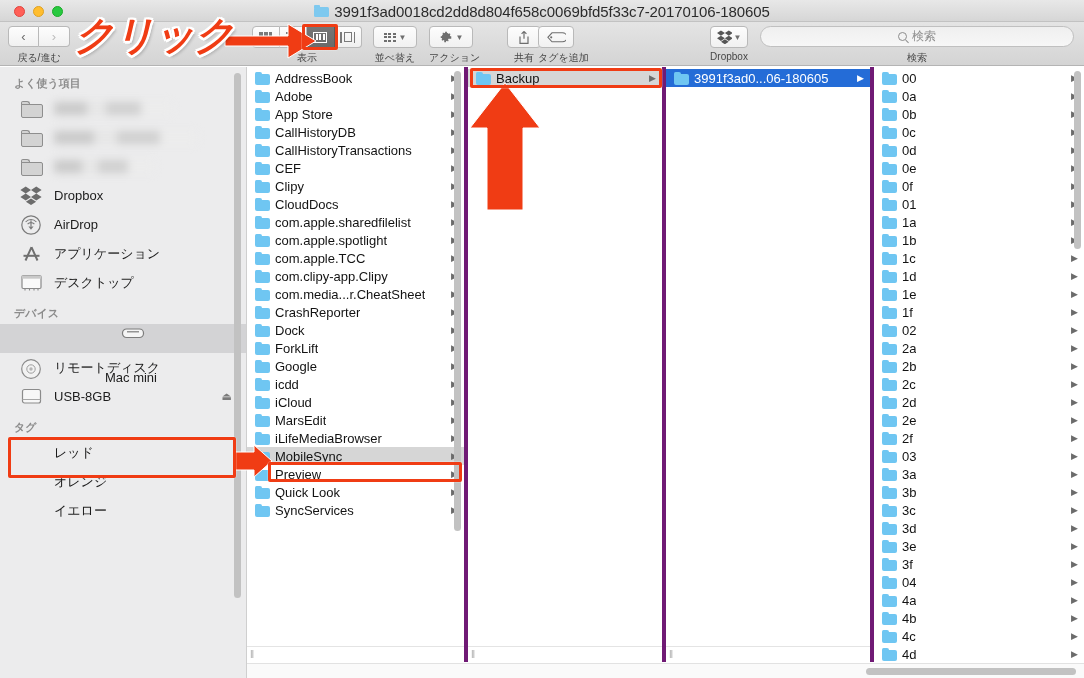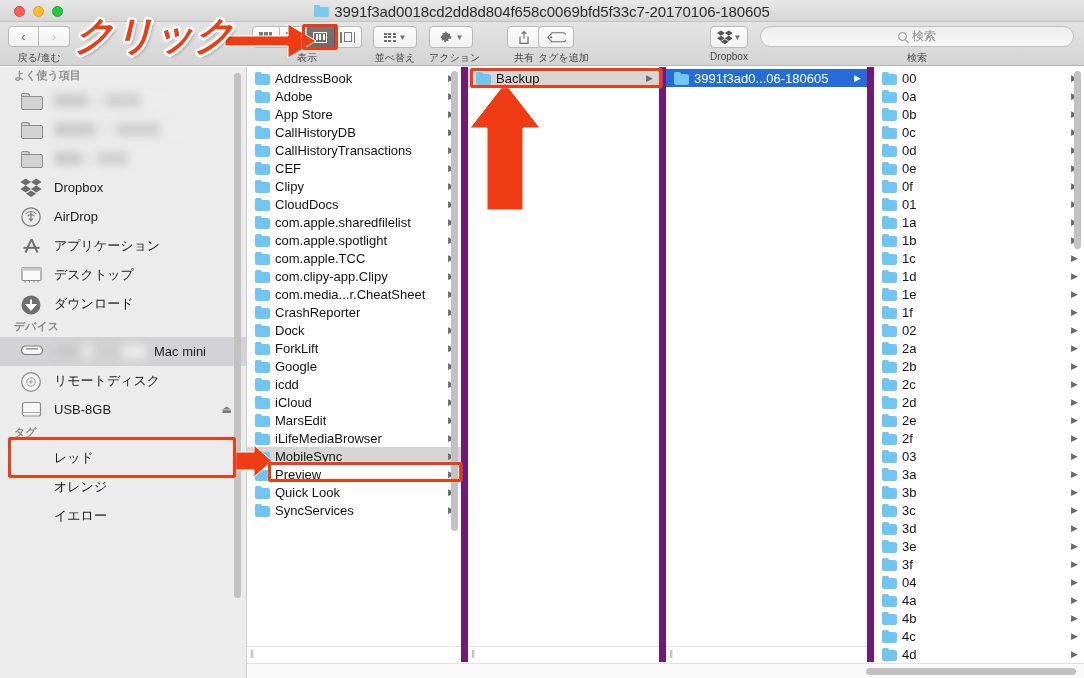--- a/index.html
+++ b/index.html
@@ -163,27 +163,27 @@
     width: 4px; height: 1.4px; background: #8d8d8d; transform: rotate(45deg);
   }
 
   
   #sidebar {
     position: absolute; left: 0; top: 67px; width: 247px; height: 611px;
     background: #ececed; border-right: 1px solid #cfcfcf; overflow: hidden;
   }
   .sb-header {
     font-size: 11px; color: #8b8b8b; font-weight: 700;
-    padding: 1px 0 3px 14px;
+    padding: 9px 0 3px 14px;
   }
   .sb-item {
     display: flex; align-items: center; height: 29px; padding-left: 18px; gap: 10px;
     font-size: 13px; color: #1c1c1c;
   }
-  .sb-item.selected { background: #d3d3d5; }
+  .sb-item.selected { background: #d3d3d5; flex-direction: column; }
   .sb-icon { width: 26px; height: 22px; flex: 0 0 26px; position: relative; }
   .sb-label { white-space: nowrap; }
   .blurred { filter: blur(4px); }
   .blur-bar {
     height: 13px; border-radius: 2px;
     background: linear-gradient(90deg,#c9c9c9 0 28%,#e6e6e6 28% 44%,#cfcfcf 44% 74%,#ececec 74% 100%);
   }
   .sb-eject { margin-left: auto; margin-right: 14px; font-size: 11px; color: #7b7b7b; }
   .dot { width: 17px; height: 17px; border-radius: 50%; margin-left: 4px; }
 
@@ -195,21 +195,21 @@
       background: #d3d3d3; border: 1px solid #8e8e8e; border-bottom: none; border-radius: 2px 3px 0 0; }
   .svgic { position: absolute; left: 2px; top: 1px; }
 
   
   #browser {
     position: absolute; left: 247px; top: 67px; width: 837px; height: 611px;
     background: #fff;
   }
   .col {
     position: absolute; top: 0; height: 595px; background: #fff;
-    border-right: 7px solid #701a75; overflow: hidden;
+    border-right: 4px solid #701a75; overflow: hidden;
   }
   .col-inner { padding-top: 2px; }
   .row {
     display: flex; align-items: center; height: 18px; padding: 0 6px 0 8px;
     font-size: 13px; color: #131313; white-space: nowrap; gap: 5px;
   }
   .row.sel-gray { background: #d6d6d6; }
   .row.sel-blue { background: #246cd7; color: #fff; }
   .f-icon { width: 15px; height: 13px; flex: 0 0 15px; position: relative; }
   .f-icon .fb { position: absolute; left: 0; top: 2.5px; width: 15px; height: 10.5px;
@@ -456,29 +456,20 @@
       <span class="sb-icon">
         <svg class="svgic" width="23" height="19" viewBox="0 0 23 19">
           <rect x="2" y="2.5" width="19" height="13" rx="1.2" fill="#fafafa" stroke="#8a8a8a" stroke-width="1.2"></rect>
           <rect x="2" y="2.5" width="19" height="3.2" fill="#c9c9c9"></rect>
           <path d="M5 15.5v2M9.5 15.5v2M14 15.5v2M18 15.5v2" stroke="#8a8a8a" stroke-width="1.1"></path>
         </svg>
       </span>
       <span class="sb-label">デスクトップ</span>
     </div>
 
-    <div class="sb-item">
-      <span class="sb-icon">
-        <svg class="svgic" width="22" height="22" viewBox="0 0 22 22">
-          <circle cx="11" cy="11" r="9.5" fill="#6f6f6f"></circle>
-          <path d="M11 5.5v8M11 15.5l-4-4.5h8z" stroke="#fff" stroke-width="1.9" fill="#fff"></path>
-        </svg>
-      </span>
-      <span class="sb-label">ダウンロード</span>
-    </div>
 
     <div class="sb-header">デバイス</div>
 
     <div class="sb-item selected">
       <span class="sb-icon">
         <svg class="svgic" width="24" height="16" viewBox="0 0 24 16">
           <rect x="1.5" y="4" width="21" height="8.5" rx="4" fill="#f5f5f5" stroke="#7c7c7c" stroke-width="1.2"></rect>
           <path d="M6 6.8h12" stroke="#7c7c7c" stroke-width="1.2"></path>
         </svg>
       </span>

